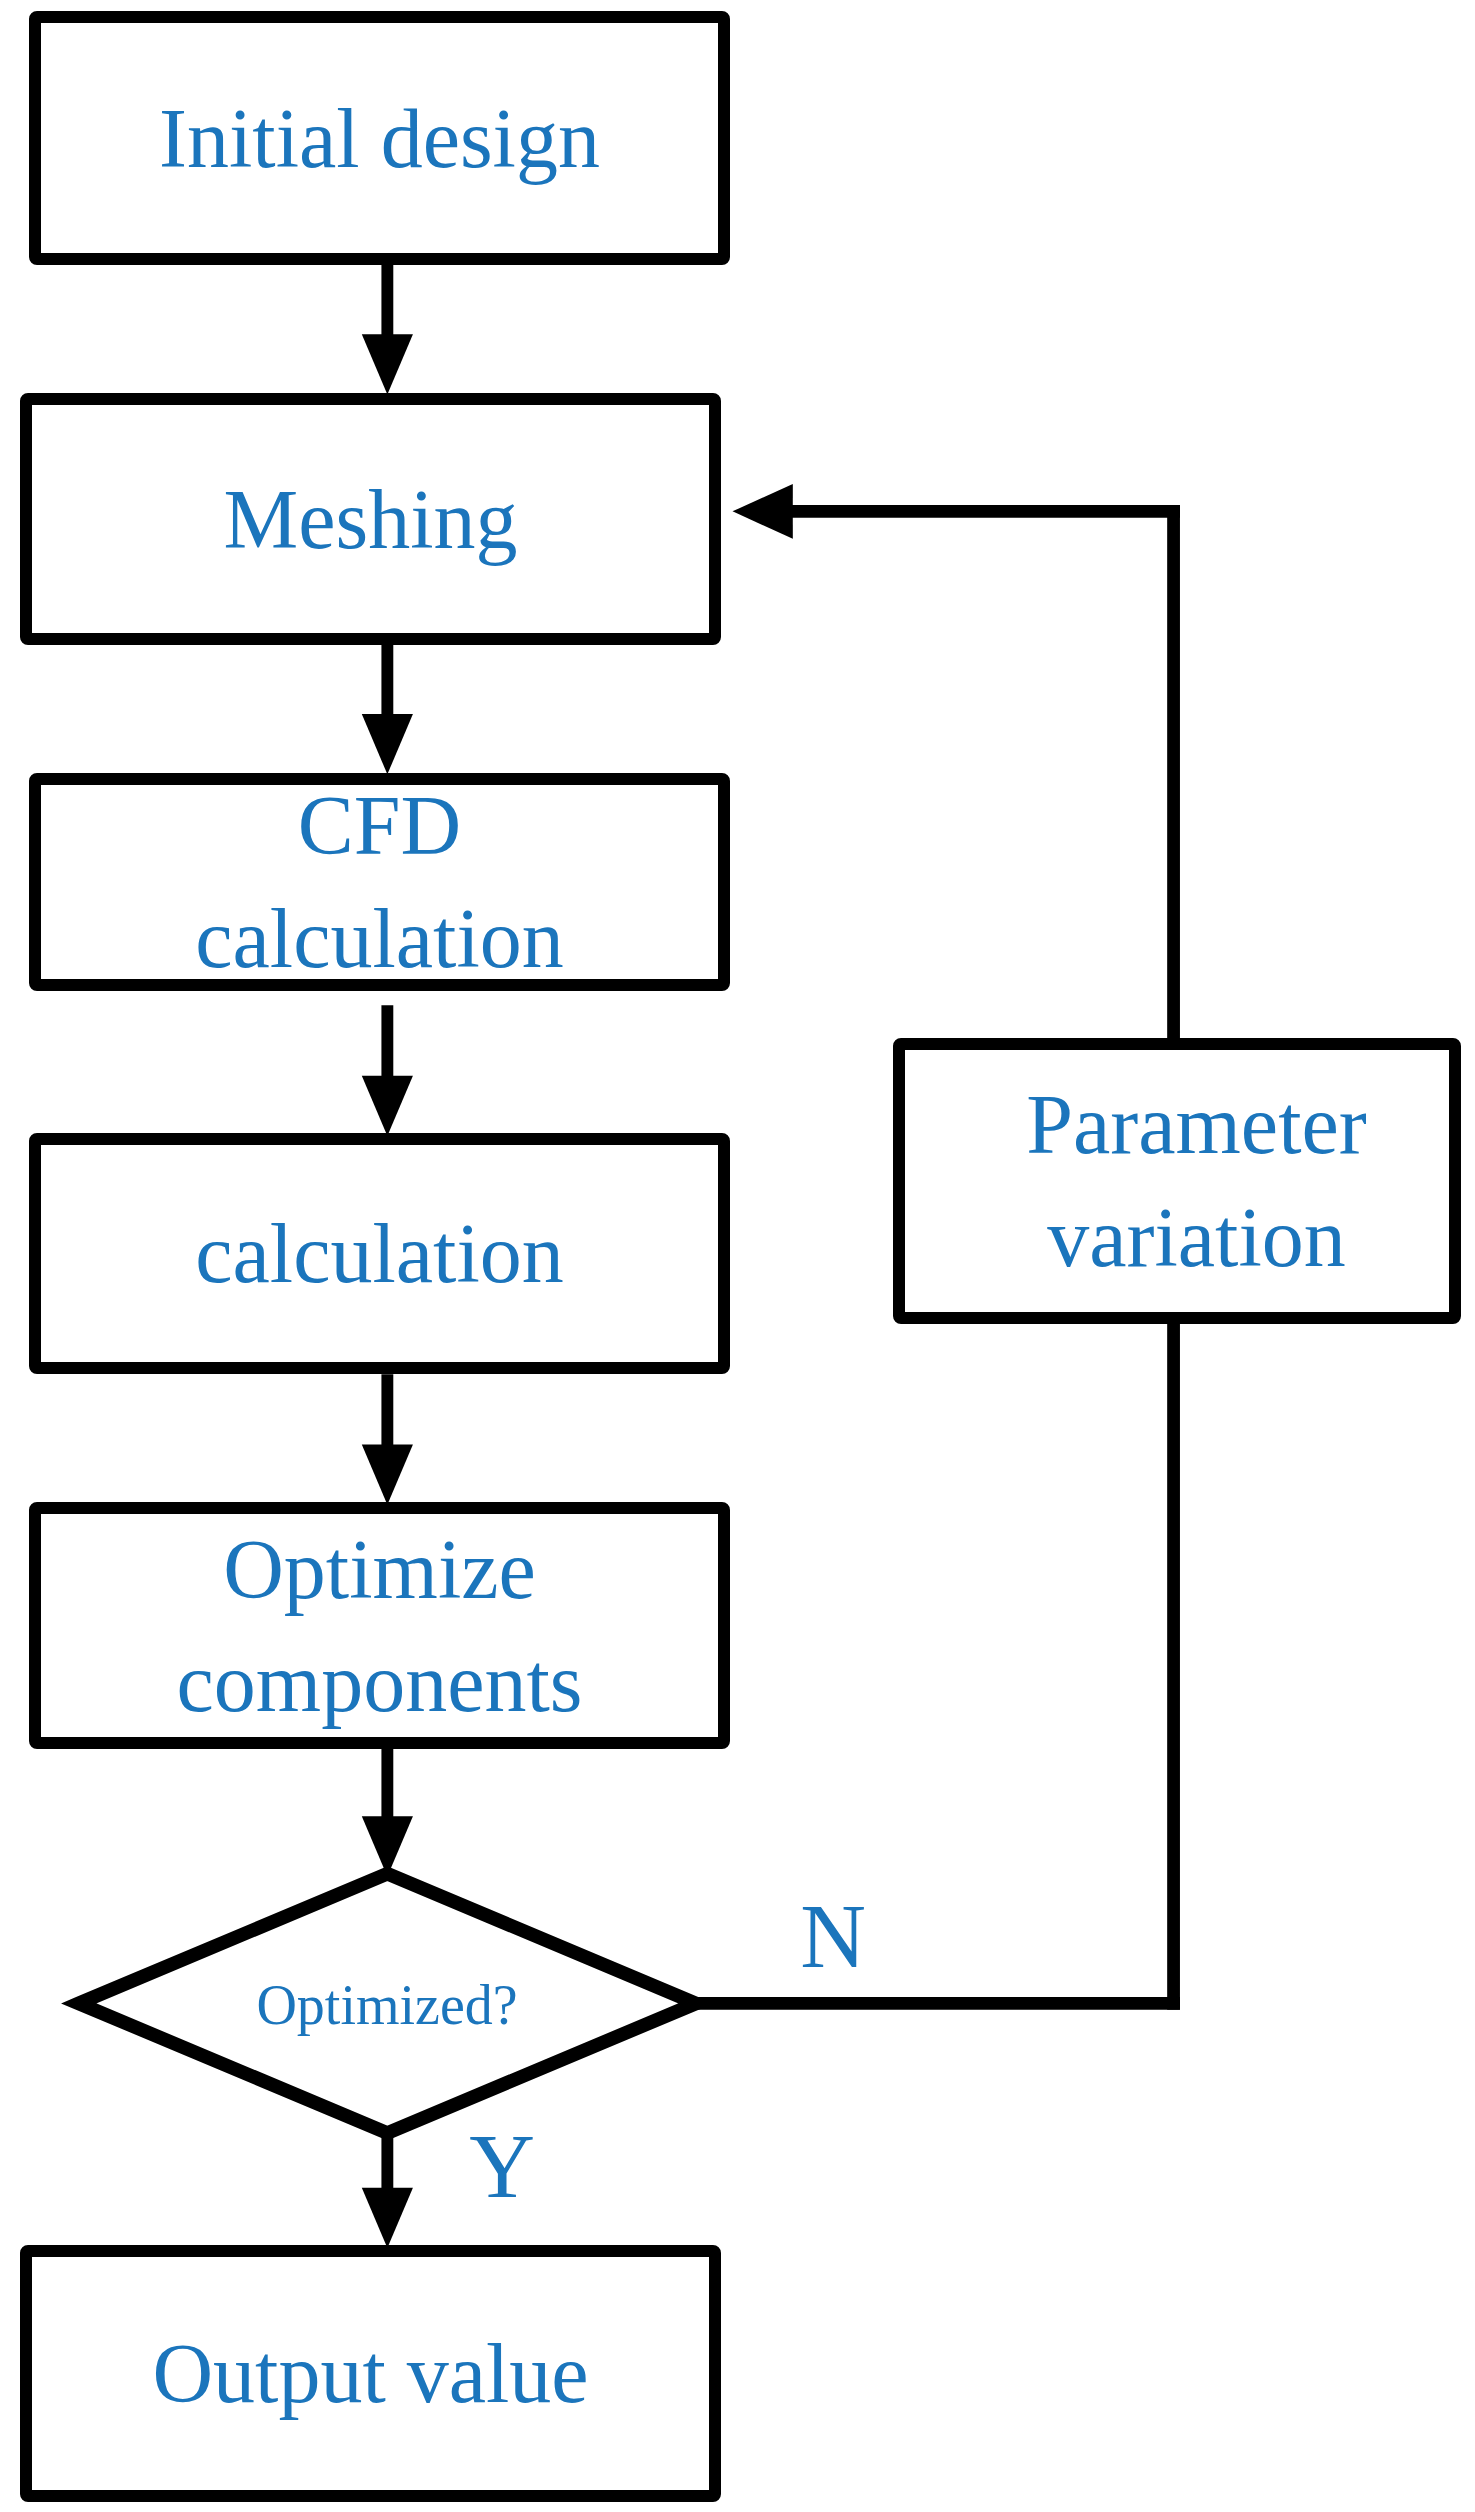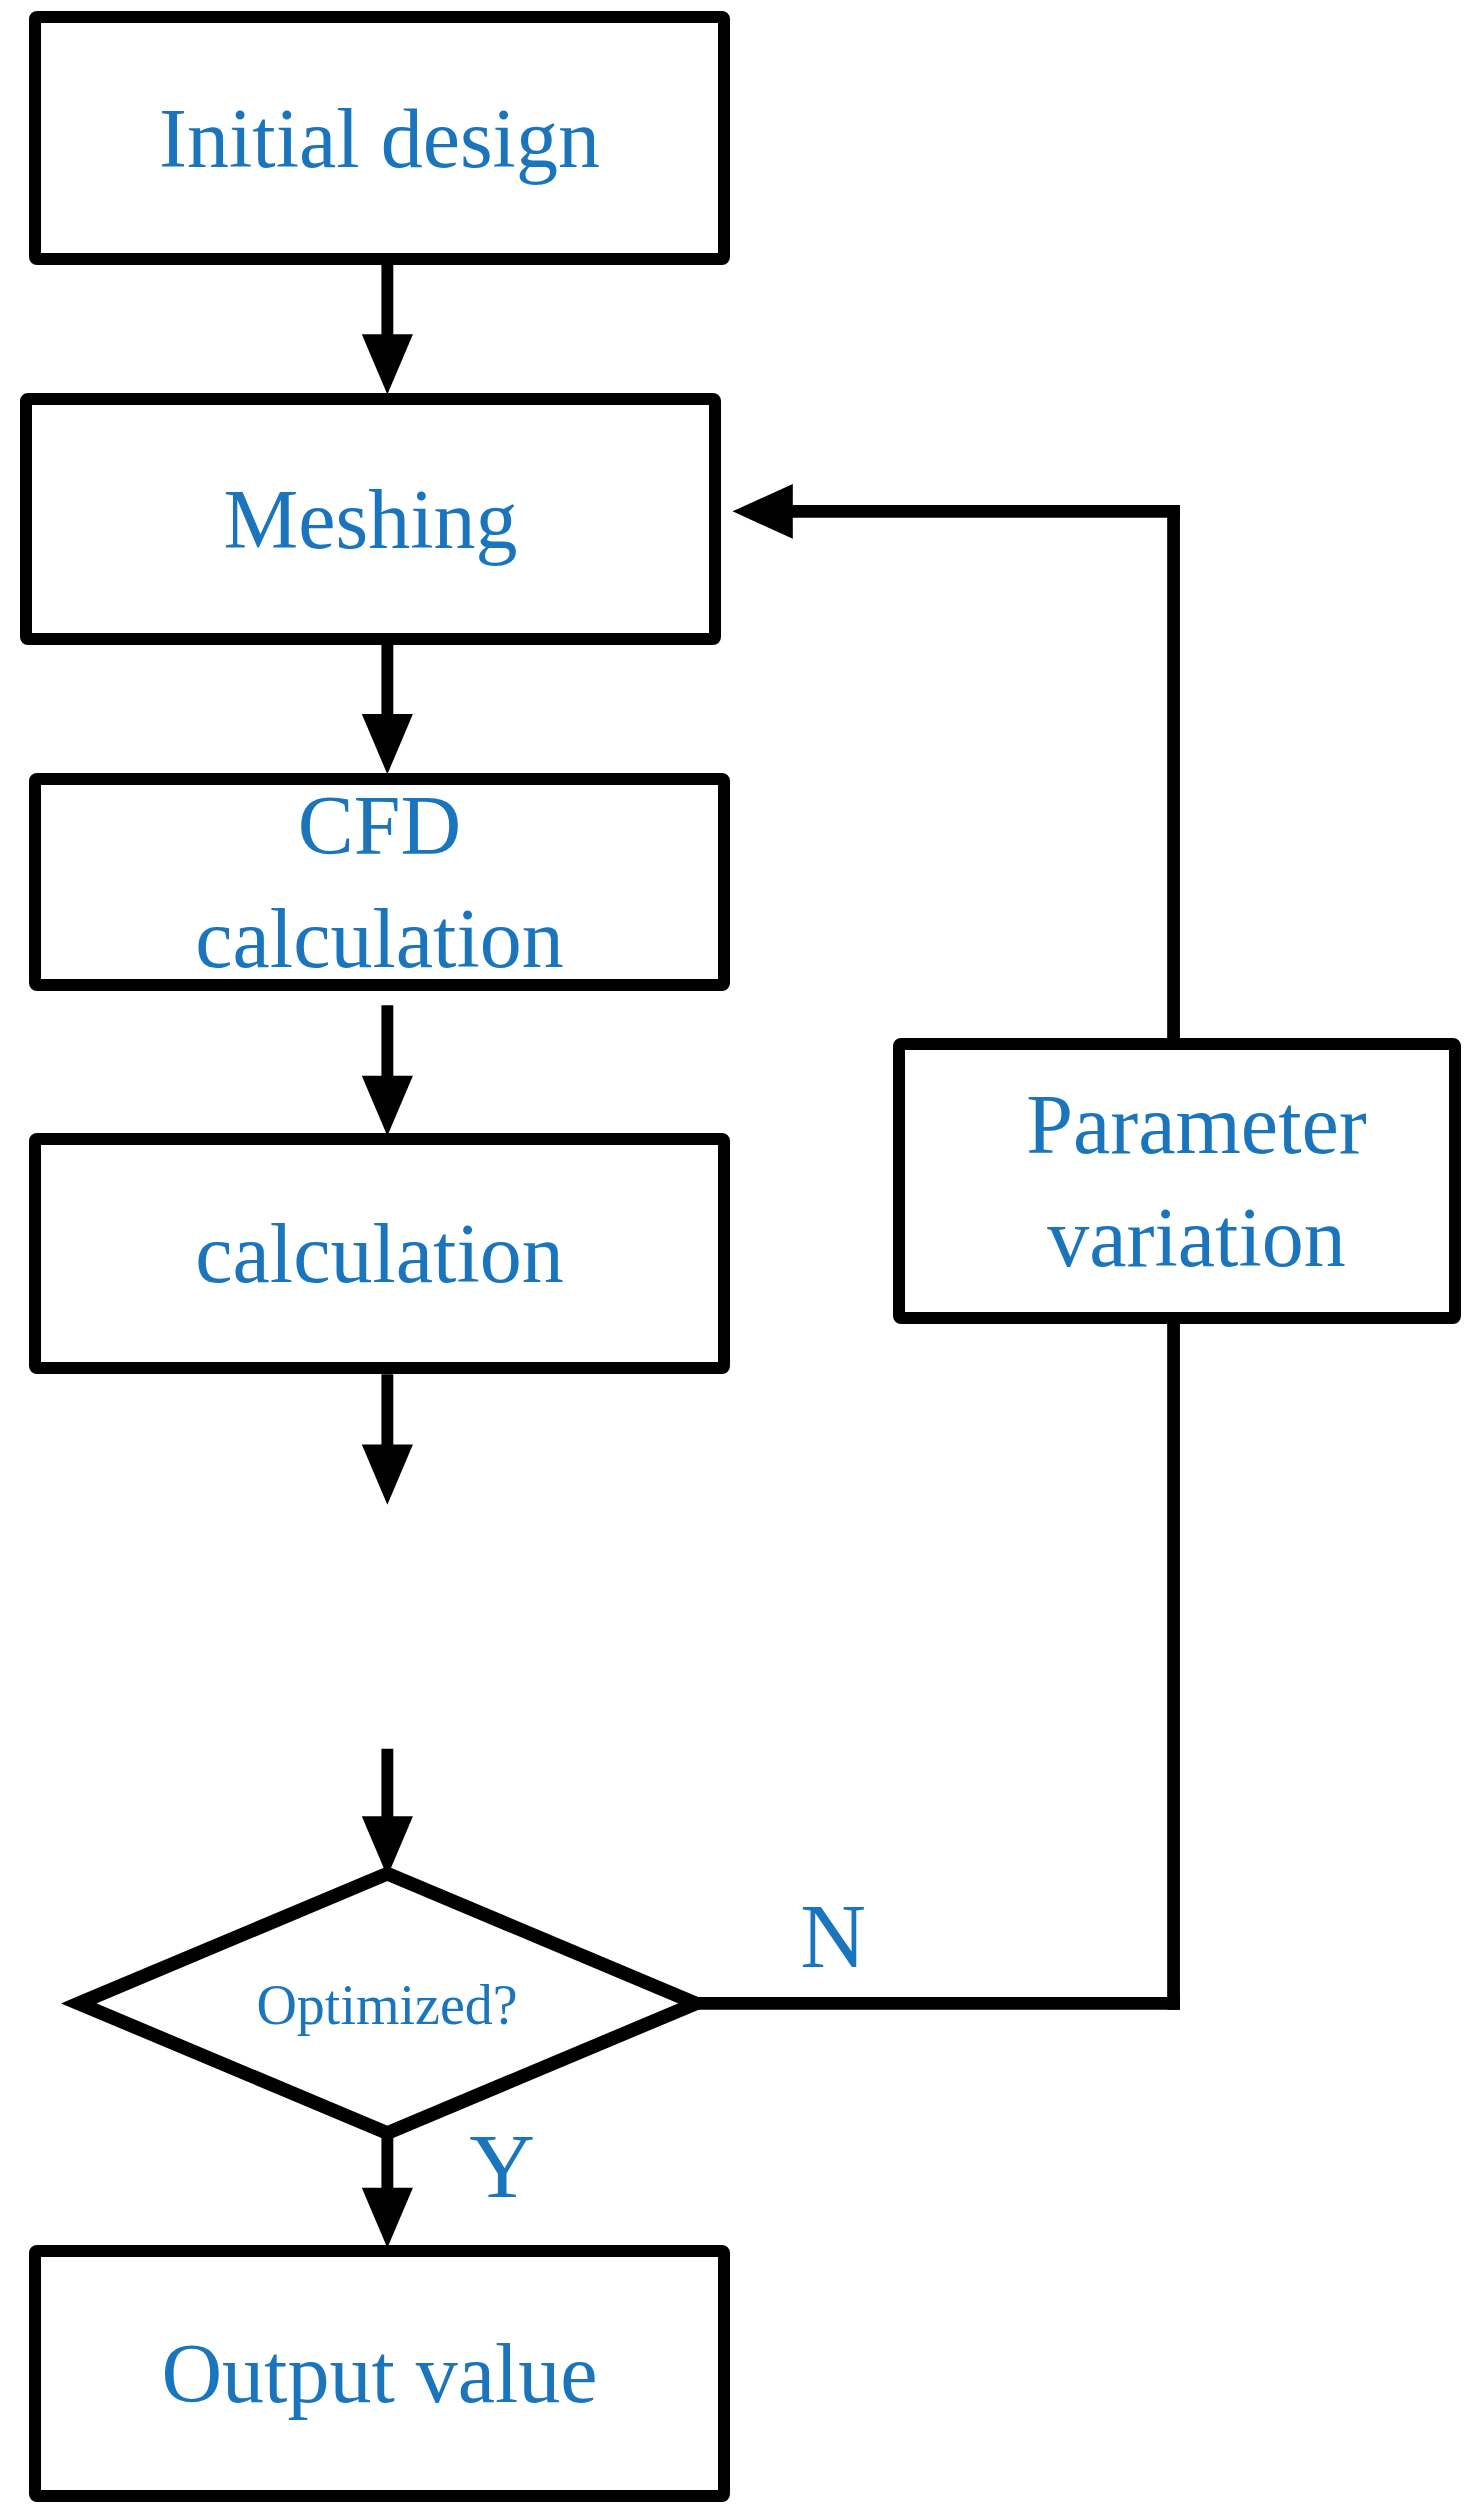--- a/index.html
+++ b/index.html
@@ -96,22 +96,26 @@
 
   <div class="node" style="left:29px; top:773px; width:701px; height:218px;">
     <span class="nline">CFD</span>
     <span class="nline">calculation</span>
   </div>
 
   <div class="node" style="left:29px; top:1133px; width:701px; height:241px;">
     <span class="nline">calculation</span>
   </div>
 
+  <div class="node" style="left:29px; top:1502px; width:701px; height:247px;">
+    <span class="nline">Optimize</span>
+    <span class="nline">components</span>
+  </div>
 
-  <div class="node" style="left:29px; top:2245px; width:701px; height:257px;">
+  <div class="node" style="left:20px; top:2245px; width:701px; height:257px;">
     <span class="nline">Output value</span>
   </div>
 
   <div class="node" style="left:893px; top:1038px; width:568px; height:286px; border-width:12.8px;padding-left:39px;">
     <span class="nline">Parameter</span>
     <span class="nline">variation</span>
   </div>
 
   <div class="free-label decision-label" style="left:387px; top:2005px;">Optimized?</div>
 

